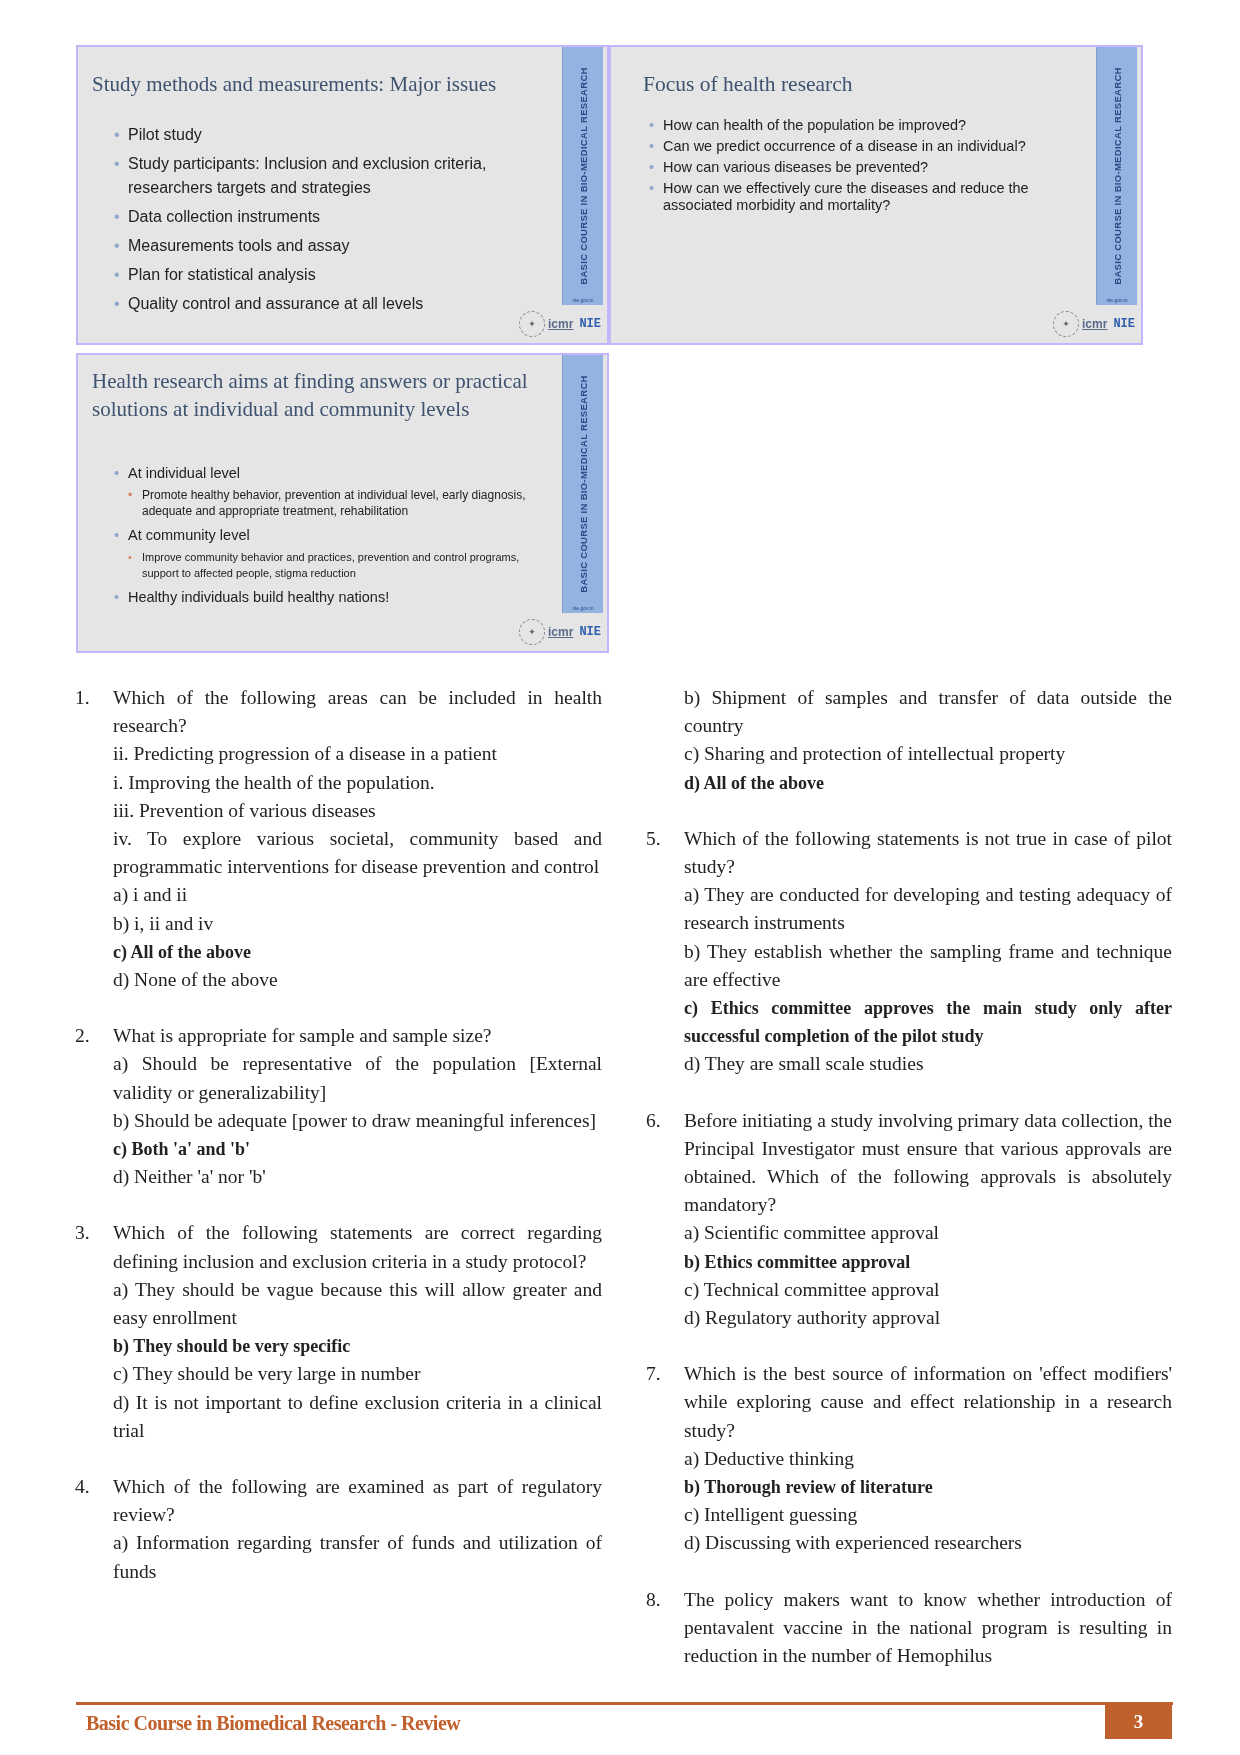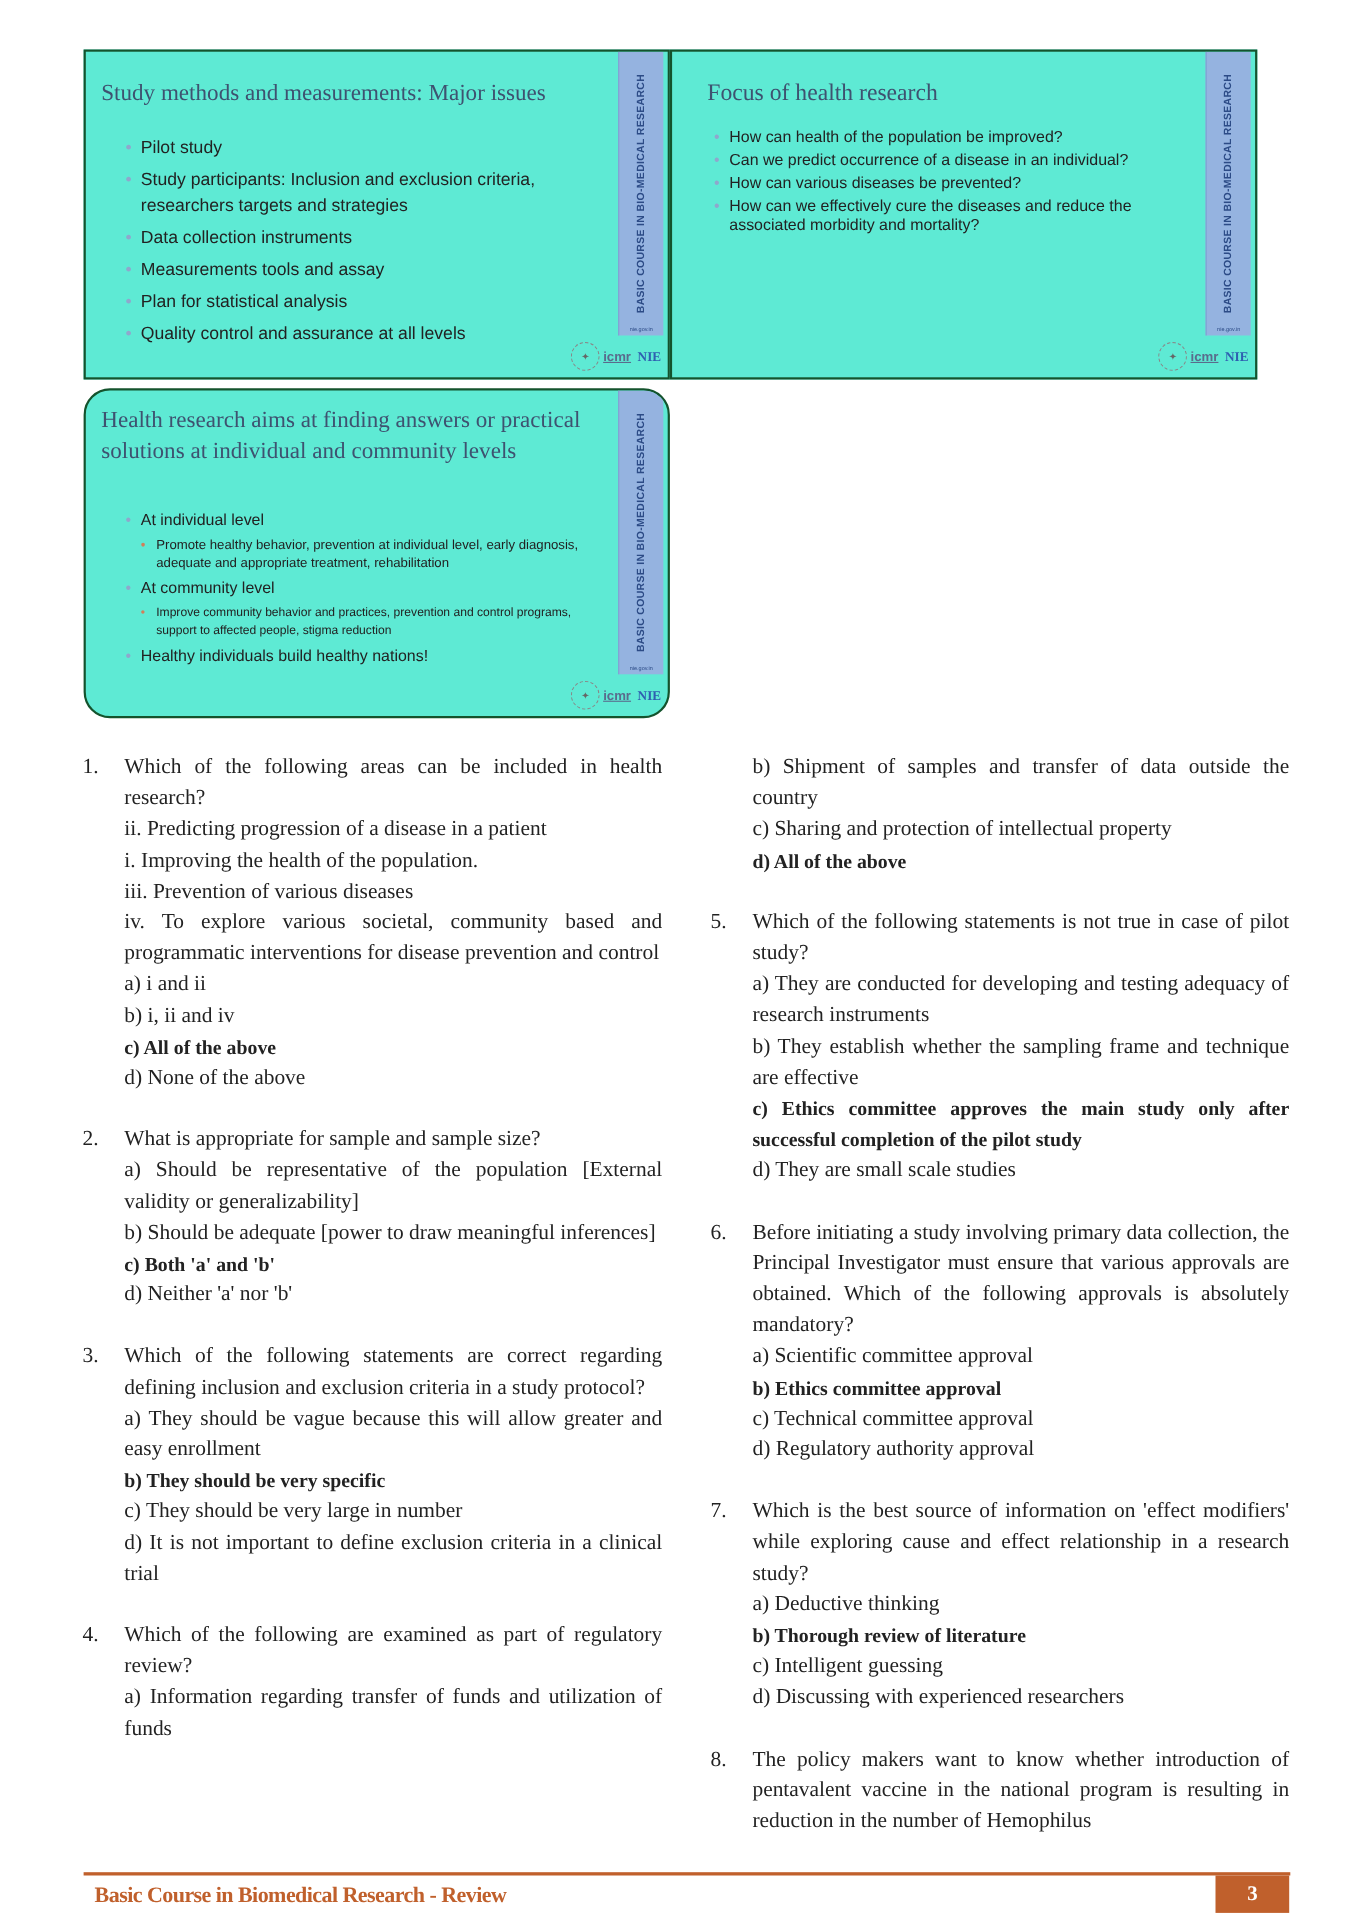--- a/index.html
+++ b/index.html
@@ -1,43 +1,43 @@
 <!DOCTYPE html>
 <html><head>
 <meta charset="utf-8">
 <style>
   html, body { margin:0; padding:0; background:#ffffff; }
   body { width:1240px; height:1755px; position:relative; overflow:hidden; font-family:"Liberation Serif", serif; color:#222; }
 
-  .slide { position:absolute; box-sizing:border-box; border:2px solid #14532d; background:#5eead4; overflow:hidden; }
+  .slide { position:absolute; box-sizing:border-box; border:2px solid #c4b5fd; background:#e5e5e5; overflow:hidden; }
   .slide .strip { position:absolute; top:0; right:4px; width:40px; bottom:38px; background:#95b3e0; border-left:1px solid #7f9fd1; }
   .slide .strip .vtext { position:absolute; left:50%; top:50%; transform:translate(-50%,-50%) rotate(-90deg); white-space:nowrap; font-family:"Liberation Sans", sans-serif; font-size:9.5px; font-weight:bold; color:#2c4b86; letter-spacing:0.3px; }
   .slide .strip .site { position:absolute; bottom:2px; left:0; right:0; text-align:center; font-family:"Liberation Sans", sans-serif; font-size:5px; color:#2c4b86; }
   .slide .logos { position:absolute; right:6px; bottom:4px; height:30px; display:flex; align-items:center; gap:3px; }
   .slide .emblem { width:26px; height:26px; border-radius:50%; border:1.5px dashed #888; box-sizing:border-box; display:flex; align-items:center; justify-content:center; font-size:9px; color:#666; }
   .slide .icmr { font-family:"Liberation Sans", sans-serif; font-weight:bold; font-size:12px; color:#5a6b8c; text-decoration:underline; }
-  .slide .nie { font-family:Liberation Serif, serif; font-weight:bold; font-size:12px; color:#2f5fb0; margin-left:3px; }
+  .slide .nie { font-family:Liberation Mono, monospace; font-weight:bold; font-size:12px; color:#2f5fb0; margin-left:3px; }
   .slide .title { position:absolute; left:14px; font-family:"Liberation Serif", serif; color:#3e5270; line-height:1.25; }
   .slide ul { position:absolute; margin:0; padding:0; list-style:none; font-family:"Liberation Sans", sans-serif; color:#222; }
   .slide li { position:relative; padding-left:14px; }
   .slide li::before { content:"•"; position:absolute; left:0; color:#8fa7cc; }
   .slide li.sub { padding-left:28px; font-size:12px; }
   .slide li.sub::before { left:14px; color:#d27f5a; }
 
   #slide1 { left:76px; top:45px; width:533px; height:300px; }
   #slide1 .title { top:24px; font-size:21px; }
   #slide1 ul { left:36px; top:73px; width:440px; font-size:16px; line-height:29px; }
   #slide1 li.wrap { line-height:24px; margin:3px 0 2px 0; }
 
   #slide2 { left:609px; top:45px; width:534px; height:300px; }
   #slide2 .title { top:24px; font-size:21.5px; left:32px; }
   #slide2 ul { left:38px; top:70px; width:430px; font-size:14.5px; line-height:17px; }
   #slide2 li { margin-bottom:4px; }
 
-  #slide3 { left:76px; top:353px; width:533px; height:300px;border-radius:24px; }
+  #slide3 { left:76px; top:353px; width:533px; height:300px; }
   #slide3 .title { top:12px; font-size:21px; line-height:28px; width:470px; }
   #slide3 ul { left:36px; top:109px; width:440px; font-size:14.5px; line-height:18px; }
   #slide3 li { margin-bottom:7px; }
   #slide3 li.sub { font-size:12px; line-height:16px; margin-top:-2px; }
   #slide3 li.sub.small { font-size:11px; }
 
   .col { position:absolute; top:684px; font-size:19.5px; line-height:28.2px; color:#222; }
   #col-left { left:75px; width:527px; }
   #col-right { left:646px; width:526px; }
   .q { position:relative; padding-left:38px; margin-bottom:28px; text-align:justify; }

